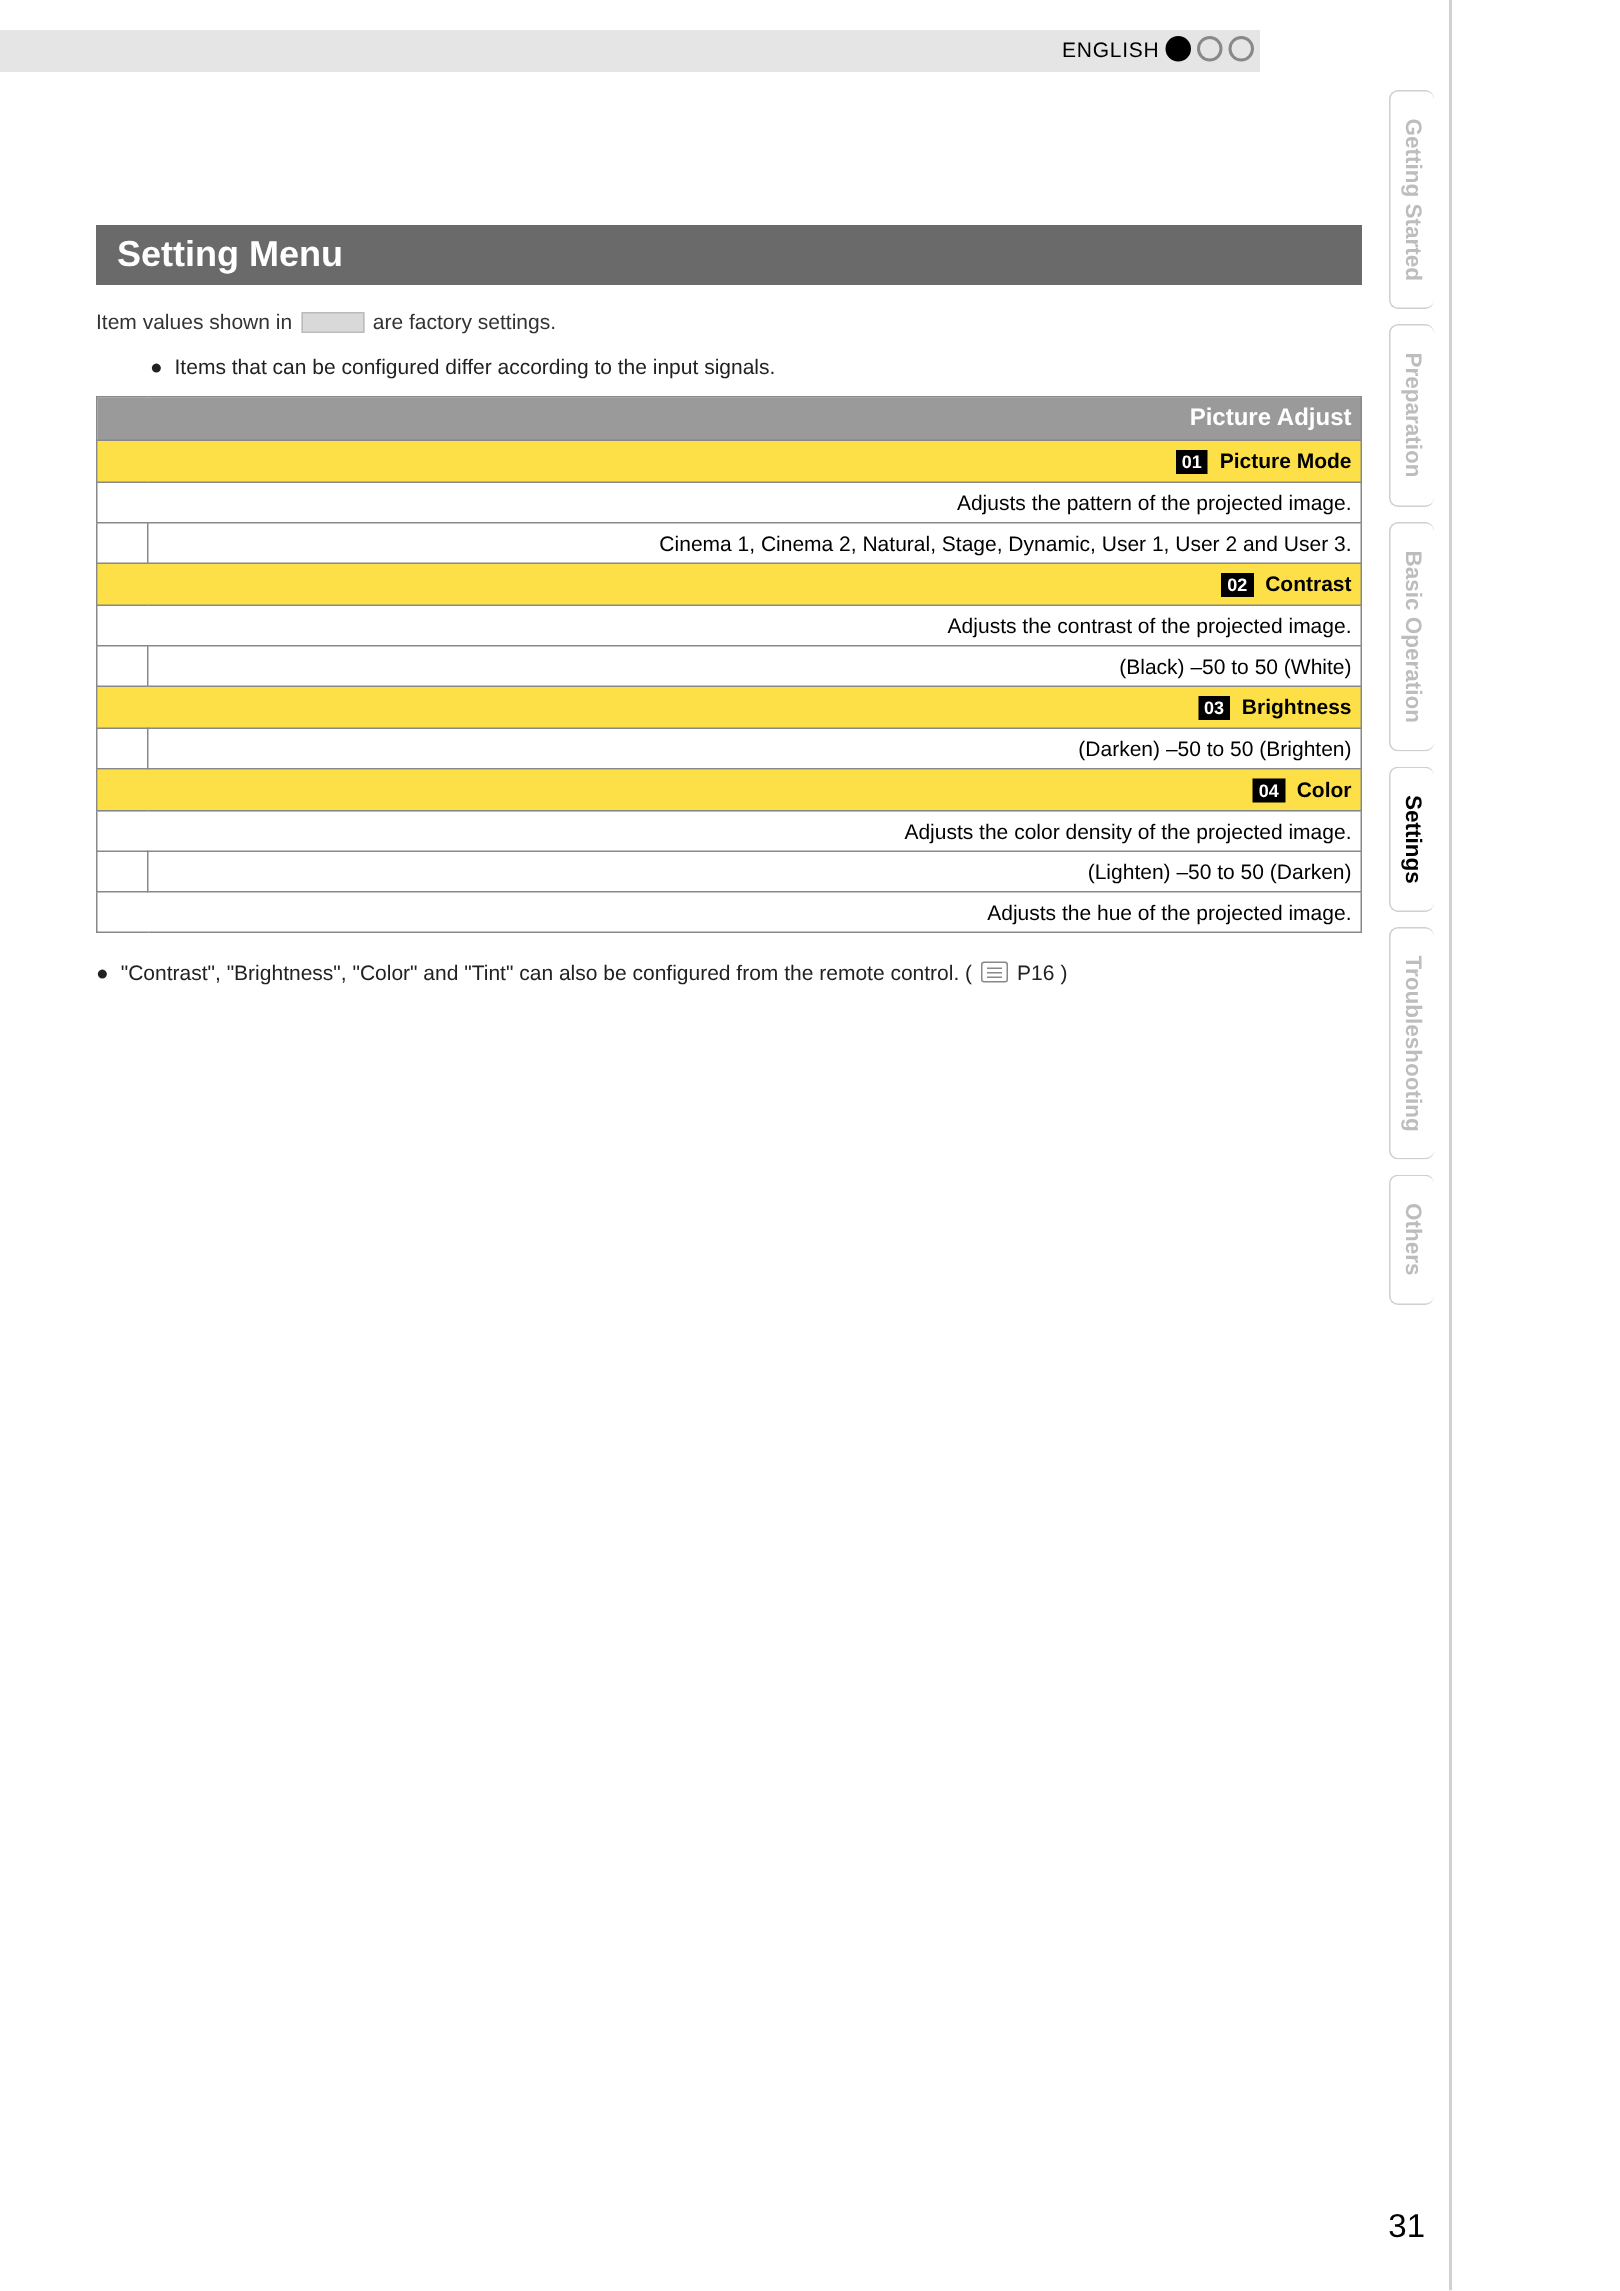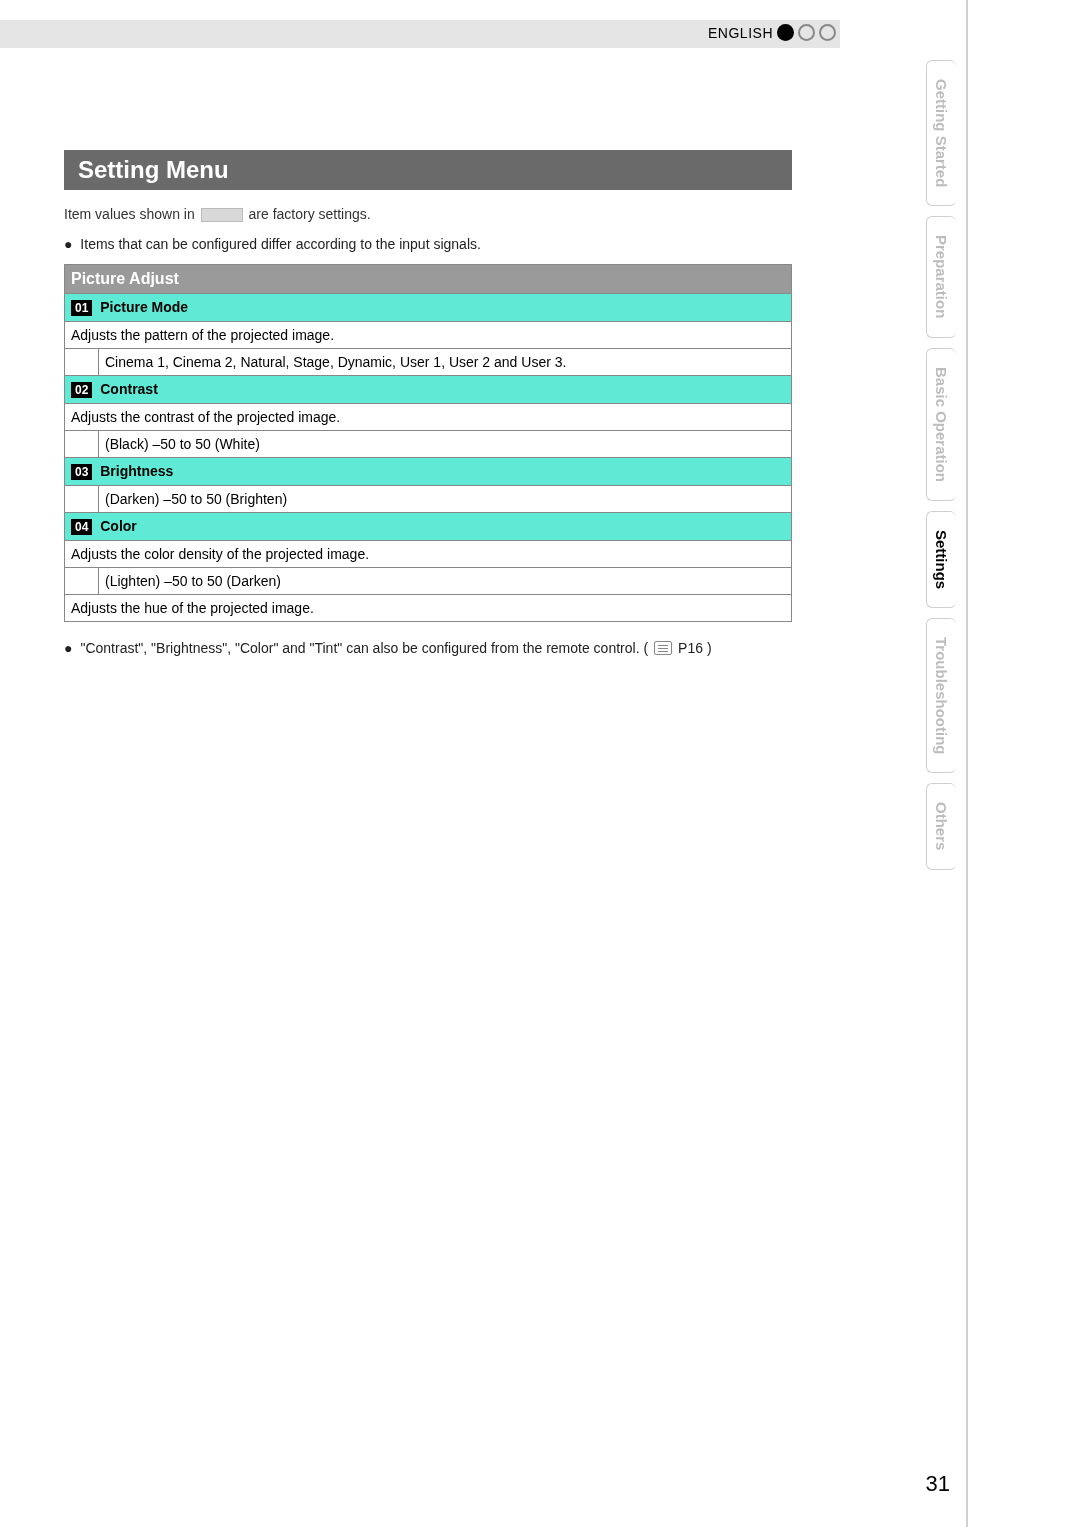--- a/index.html
+++ b/index.html
@@ -7,30 +7,30 @@
   .page { position: relative; width: 1080px; height: 1527px; }
   .grey-strip { position: absolute; top: 20px; left: 0; width: 840px; height: 28px; background: #e5e5e5; }
   .lang-block { position: absolute; top: 24px; right: 244px; display: flex; align-items: center; gap: 4px; }
   .lang-text { font-size: 14px; letter-spacing: 0.5px; color: #000; }
   .dot { width: 17px; height: 17px; border-radius: 50%; }
   .dot-filled { background: #000; }
   .dot-empty { border: 2px solid #888; }
   .tabs { position: absolute; top: 60px; right: 118px; width: 36px; }
   .tab { writing-mode: vertical-rl; text-orientation: mixed; font-weight: bold; color: #bdbdbd; border: 1px solid #cfcfcf; border-right: none; padding: 18px 6px; font-size: 15px; text-align: center; border-radius: 6px 6px 6px 6px; margin-bottom: 10px; background: #fff; }
   .tab.active { color: #000; }
-  .content { position: absolute; top: 150px; left: 64px; width: 728px; }
+  .content { position: absolute; top: 150px; left: 64px; width: 844px; }
   .title-bar { background: #6a6a6a; color: #fff; padding: 6px 14px; font-size: 24px; font-weight: bold; }
   .intro1 { margin-top: 16px; font-size: 14px; color: #333; }
   .factory-swatch { display: inline-block; width: 42px; height: 14px; background: #d9d9d9; border: 1px solid #bbb; vertical-align: middle; margin: 0 2px; }
-  .intro2 { margin-top: 14px; font-size: 14px; color: #222; }
+  .intro2 { margin-top: 14px; font-size: 14px; color: #222; margin-left: 36px; }
   .bullet { font-size: 14px; margin-right: 4px; }
   table.menu { width: 100%; border-collapse: collapse; margin-top: 12px; font-size: 14px; }
-  table.menu td, table.menu th { border: 1px solid #888; padding: 5px 6px; text-align: left; vertical-align: middle; }
+  table.menu td, table.menu th { border: 1px solid #888; padding: 5px 6px; text-align: right; vertical-align: middle; }
   .section-header { background: #9a9a9a; color: #fff; font-weight: bold; font-size: 16px; padding: 4px 6px; }
-  .row-header { background: #5eead4; font-weight: bold; color: #000; padding-left: 10px; }
+  .row-header { background: #fde047; font-weight: bold; color: #000; padding-left: 10px; }
   .num-badge { display: inline-block; background: #000; color: #fff; font-weight: bold; font-size: 12px; padding: 1px 4px; margin-right: 4px; }
   .pad-cell { width: 34px; background: #fff; }
   .footnote { margin-top: 18px; font-size: 14px; color: #222; display: flex; align-items: center; gap: 4px; }
   .pref-icon { display: inline-block; width: 18px; height: 14px; border: 1px solid #888; border-radius: 2px; position: relative; margin: 0 2px; }
   .pref-icon::before { content: ""; position: absolute; left: 3px; top: 3px; width: 10px; height: 1px; background: #888; box-shadow: 0 3px 0 #888, 0 6px 0 #888; }
   .page-edge { position: absolute; top: 0; right: 112px; width: 2px; height: 1527px; background: #d0d0d0; }
   .page-number { position: absolute; bottom: 30px; right: 130px; font-size: 22px; color: #000; }
 </style>
 </head>
 <body>

